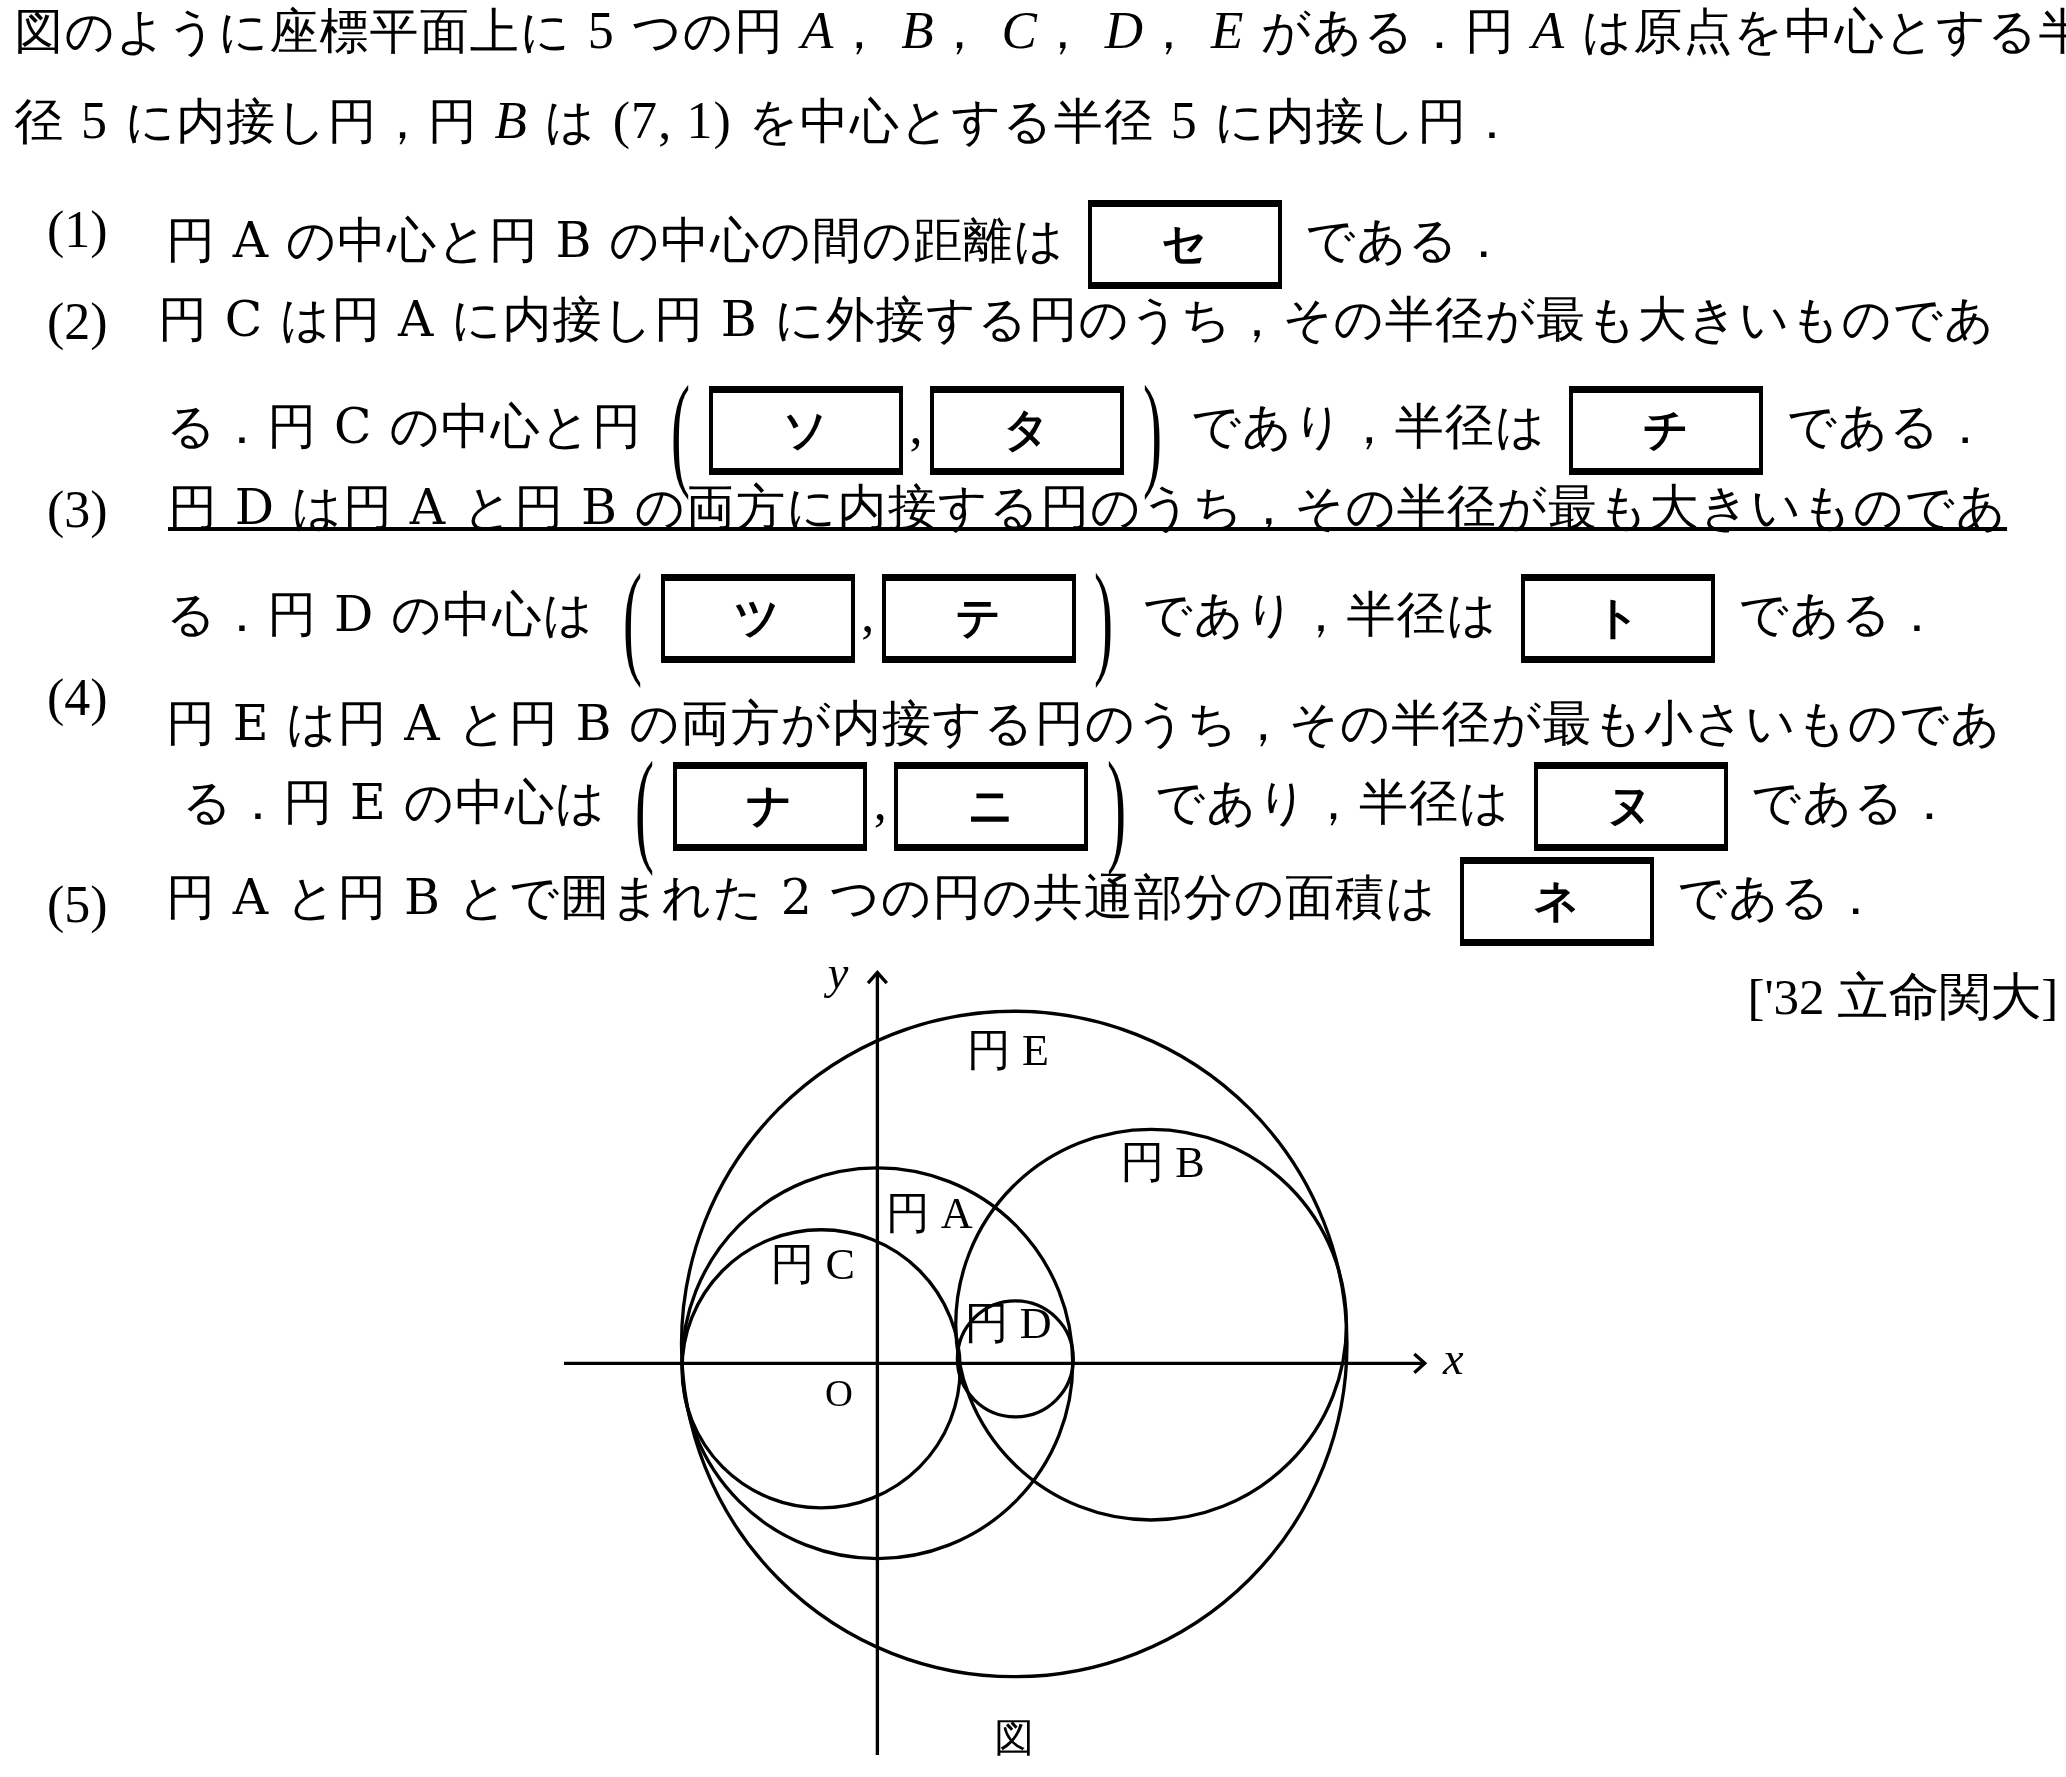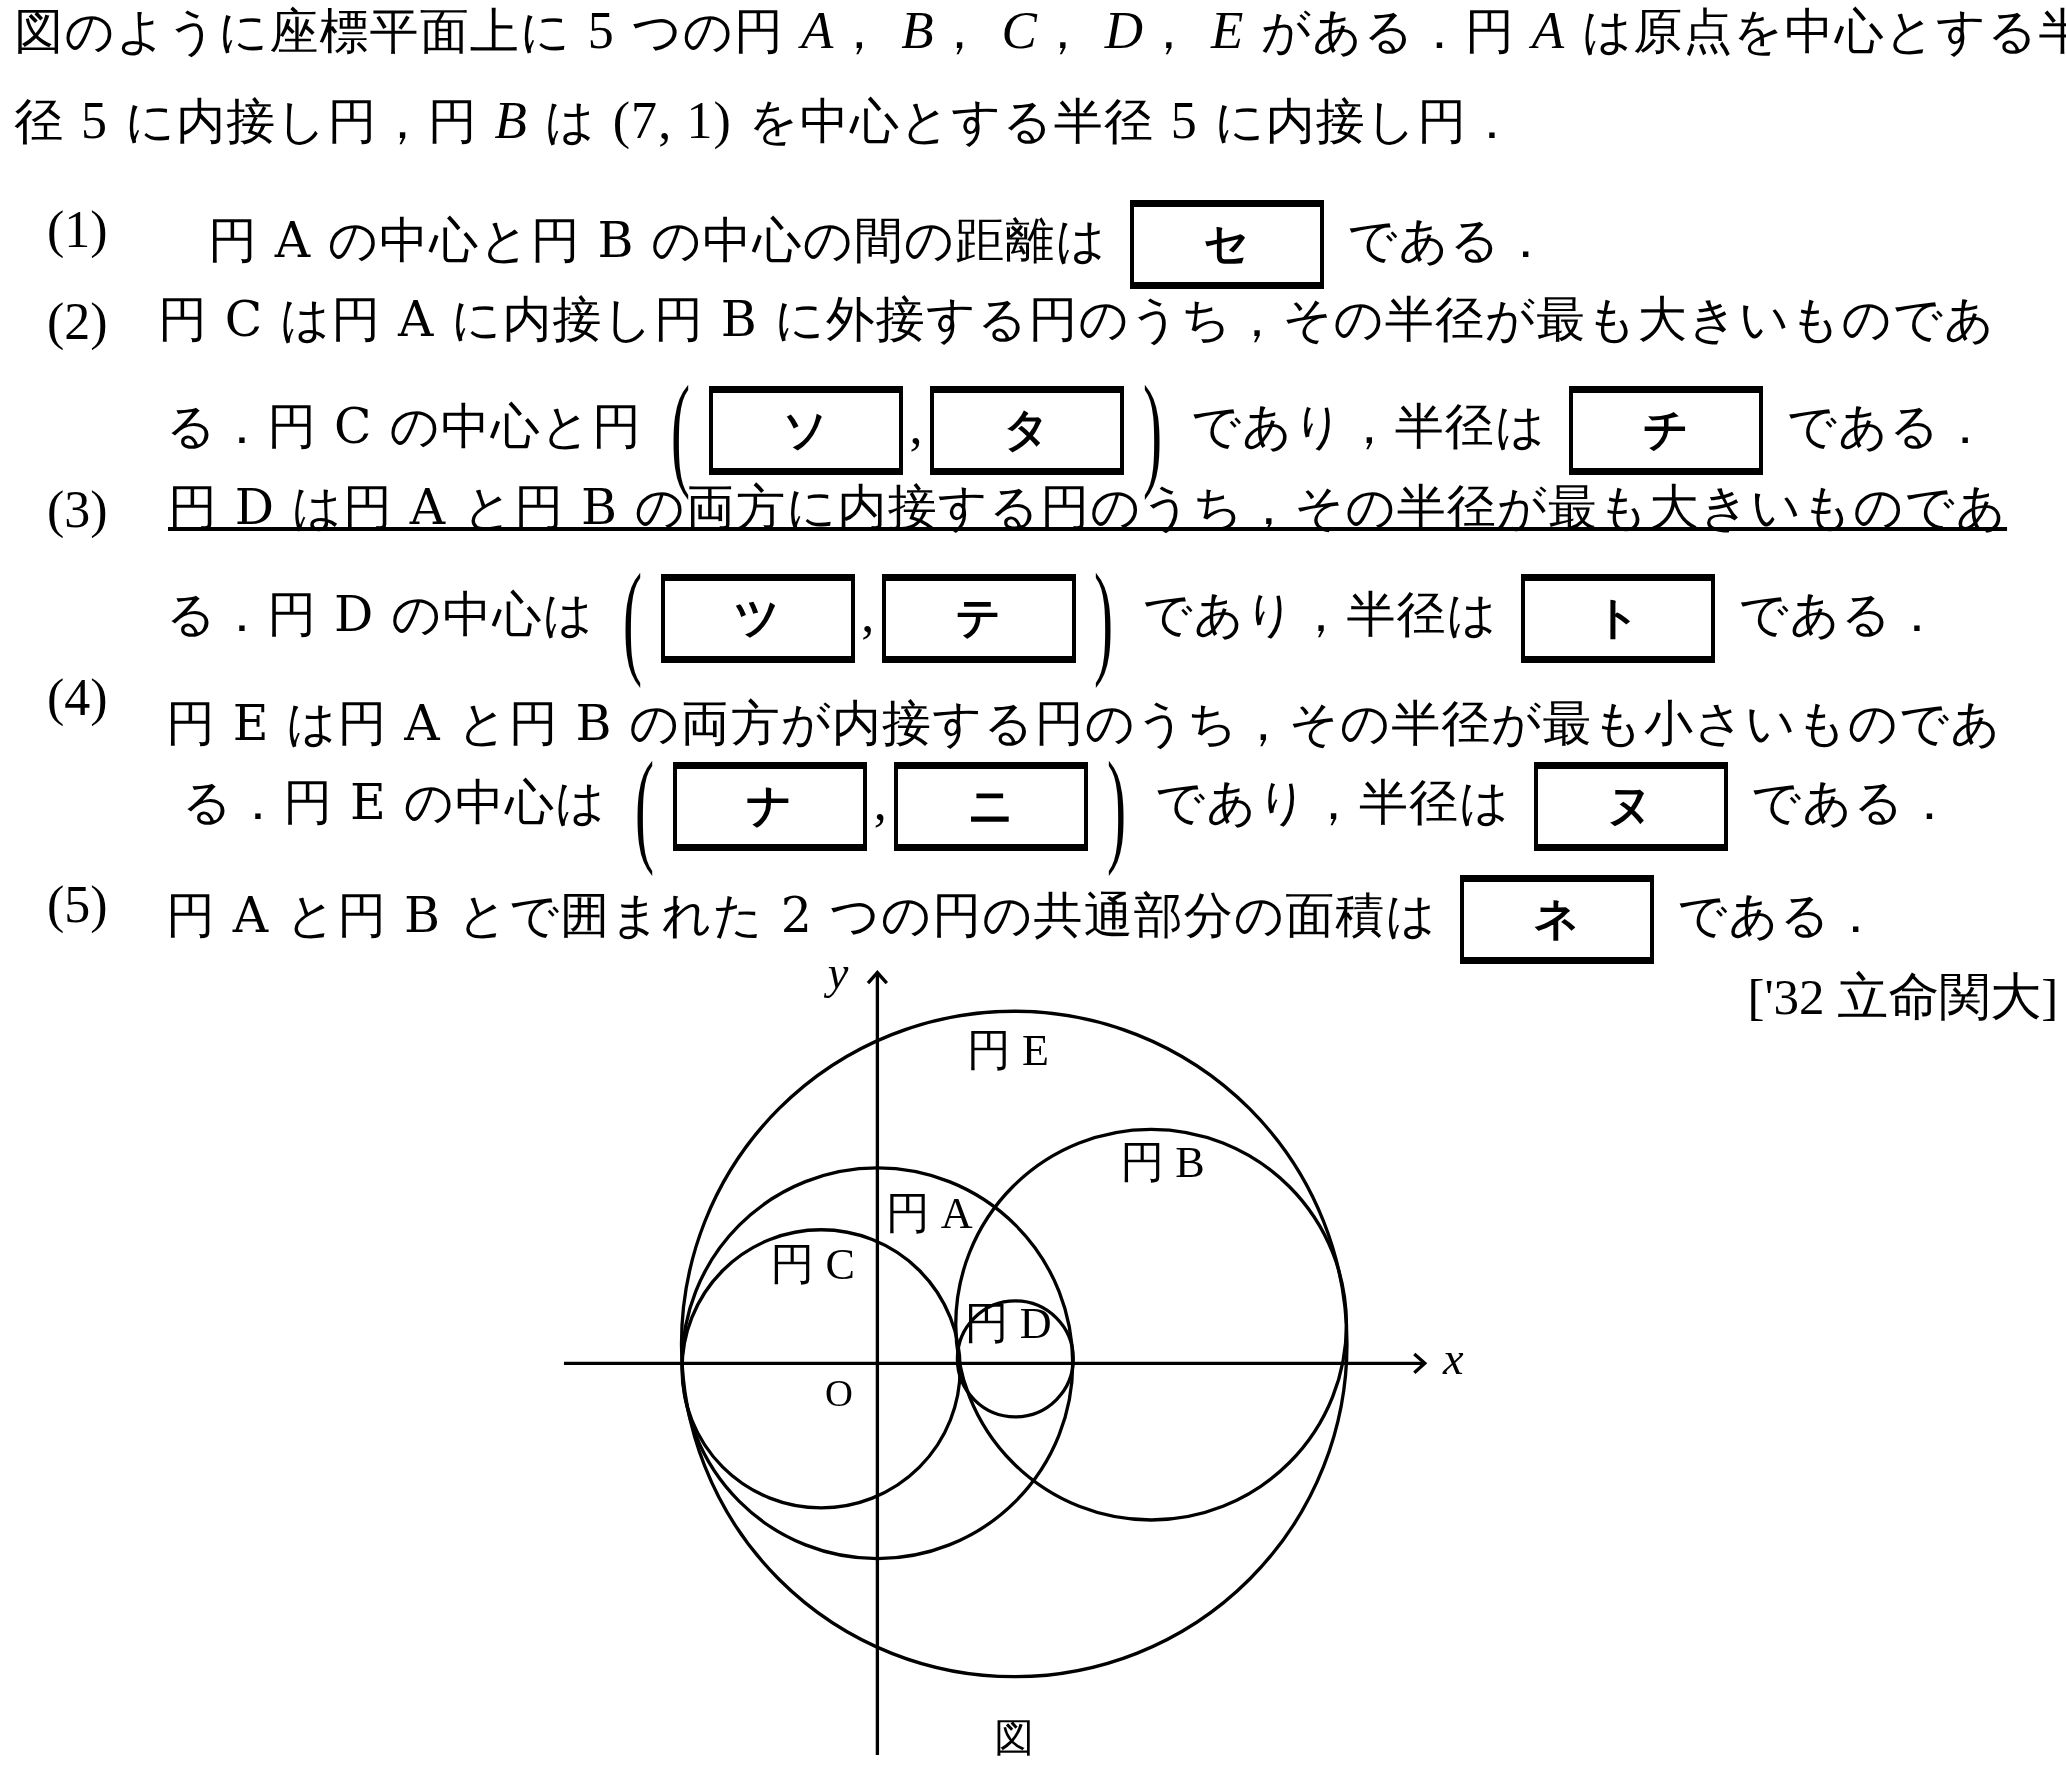--- a/index.html
+++ b/index.html
@@ -57,21 +57,21 @@
   <span class="it">B</span>
   <span>は</span>
   <span class="num">(7, 1)</span>
   <span>を中心とする半径</span>
   <span class="num">5</span>
   <span>に内接し円．</span>
 </div>
 
 <div>
   <span class="qnum" style="top:200px;">(1)</span>
-  <div class="line" style="top:200px; left:166px;margin-left:42px;">
+  <div class="line" style="top:200px; left:166px;">
     <span>円 A の中心と円 B の中心の間の距離は</span>
     <span class="blank">セ</span>
     <span>である．</span>
   </div>
 </div>
 
 <div>
   <span class="qnum" style="top:292px;">(2)</span>
   <div class="line" style="top:292px; left:158px;">円 C は円 A に内接し円 B に外接する円のうち，その半径が最も大きいものであ</div>
   <div class="line" style="top:386px; left:166px;">
@@ -102,21 +102,21 @@
     <span>る．円 E の中心は</span>
     <span class="paren">(</span><span class="blank">ナ</span><span class="comma">,</span><span class="blank">ニ</span><span class="paren">)</span>
     <span>であり，半径は</span>
     <span class="blank">ヌ</span>
     <span>である．</span>
   </div>
 </div>
 
 <div>
   <span class="qnum" style="top:875px;">(5)</span>
-  <div class="line" style="top:875px; left:166px;">
+  <div class="line" style="top:857px; left:166px;">
     <span>円 A と円 B とで囲まれた 2 つの円の共通部分の面積は</span>
     <span class="blank">ネ</span>
     <span>である．</span>
   </div>
 </div>
 
 <div id="source">['32 立命関大]</div>
 
 <svg id="figure" width="2066" height="1778" viewBox="0 0 3744 3221" xmlns="http://www.w3.org/2000/svg">
   <g fill="none" stroke="#000" stroke-width="6">

